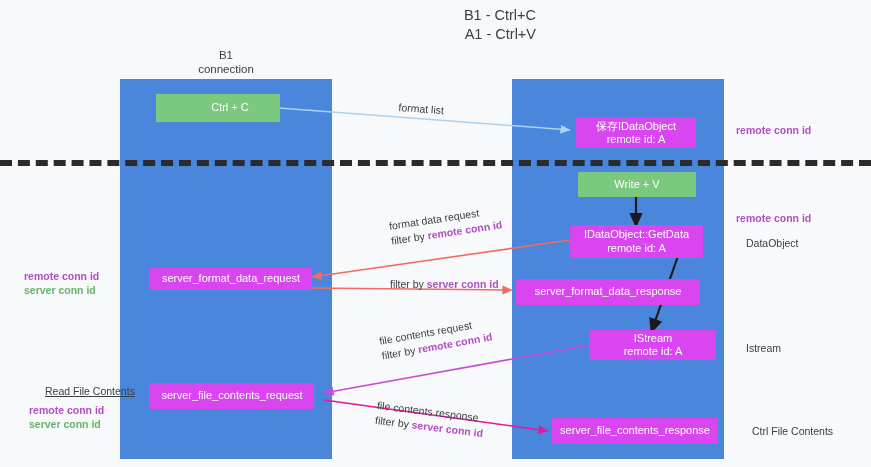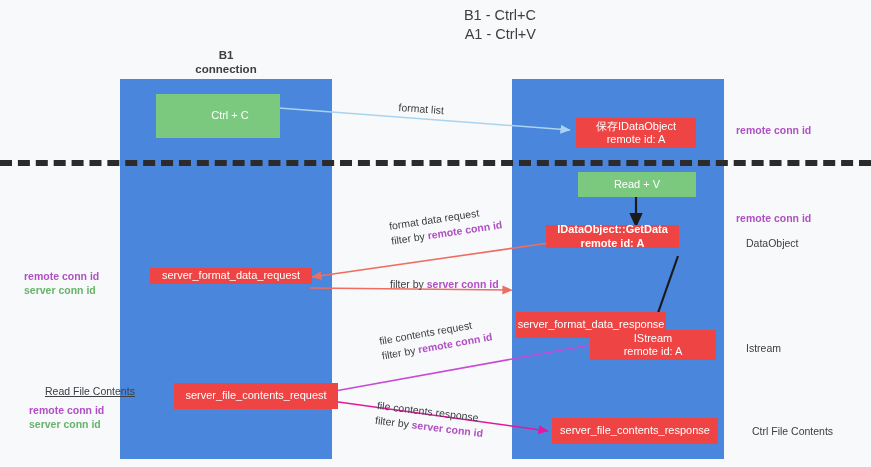--- a/index.html
+++ b/index.html
@@ -26,21 +26,20 @@
     position: absolute;
     background: #4a86dc;
   }
   .lane-title {
     position: absolute;
     text-align: center;
     font-size: 11.5px;
     color: #3c4043;
     line-height: 14px;
     white-space: pre-line;
-    font-weight: bold;
   }
   .title-block {
     position: absolute;
     text-align: right;
     font-size: 14.5px;
     color: #3c4043;
     line-height: 19px;
     white-space: pre-line;
   }
   .node {
@@ -50,21 +49,21 @@
     flex-direction: column;
     align-items: center;
     justify-content: center;
     text-align: center;
     color: #ffffff;
     font-size: 11px;
     line-height: 13.5px;
     z-index: 3;
   }
   .node.green { background: #7bc97f; }
-  .node.orange { background: #ef4444; }
+  .node.orange { background: #d946ef; }
   .node .l2 { display: block; }
   .edge-label {
     position: absolute;
     font-size: 10.5px;
     color: #3c4043;
     line-height: 15px;
     white-space: nowrap;
     z-index: 4;
   }
   .edge-label.rot {
@@ -133,52 +132,52 @@
 
     <line x1="678" y1="256" x2="652" y2="330" stroke="#1a1a1a" stroke-width="2.2" marker-end="url(#ah-black)"></line>
 
     <line x1="590" y1="345" x2="324" y2="393" stroke="#c74bd6" stroke-width="1.6" marker-end="url(#ah-purple)"></line>
 
     <line x1="324" y1="400" x2="548" y2="431" stroke="#e4189c" stroke-width="1.6" marker-end="url(#ah-magenta)"></line>
   </svg>
 
   <div class="divider" style="top:160px;"></div>
 
-  <div class="node green" style="left:156px; top:94px; width:124px; height:44px;padding-left:24px;">
+  <div class="node green" style="left:156px; top:94px; width:124px; height:28px;padding-left:24px;">
     <span>Ctrl + C</span>
   </div>
 
   <div class="node orange" style="left:576px; top:118px; width:120px; height:30px;">
     <span>保存IDataObject</span>
     <span class="l2">remote id: A</span>
   </div>
 
   <div class="node green" style="left:578px; top:172px; width:118px; height:25px;">
-    <span>Read + V</span>
-  </div>
-
-  <div class="node orange" style="left:546px; top:225px; width:133px; height:23px;font-weight:bold;">
+    <span>Write + V</span>
+  </div>
+
+  <div class="node orange" style="left:570px; top:225px; width:133px; height:33px;">
     <span>IDataObject::GetData</span>
     <span class="l2">remote id: A</span>
   </div>
 
-  <div class="node orange" style="left:150px; top:268px; width:162px; height:16px;">
+  <div class="node orange" style="left:150px; top:268px; width:162px; height:22px;">
     <span>server_format_data_request</span>
   </div>
 
-  <div class="node orange" style="left:516px; top:279px; width:150px; height:26px;margin-top:33px;">
+  <div class="node orange" style="left:516px; top:279px; width:184px; height:26px;">
     <span>server_format_data_response</span>
   </div>
 
   <div class="node orange" style="left:590px; top:330px; width:126px; height:30px;">
     <span>IStream</span>
     <span class="l2">remote id: A</span>
   </div>
 
-  <div class="node orange" style="left:150px; top:383px; width:164px; height:26px;margin-left:24px;">
+  <div class="node orange" style="left:150px; top:383px; width:164px; height:26px;">
     <span>server_file_contents_request</span>
   </div>
 
   <div class="node orange" style="left:552px; top:418px; width:166px; height:26px;">
     <span>server_file_contents_response</span>
   </div>
 
   <div class="edge-label rot" style="left:399px; top:100px; transform: rotate(4deg);">
     <span>format list</span>
   </div>

